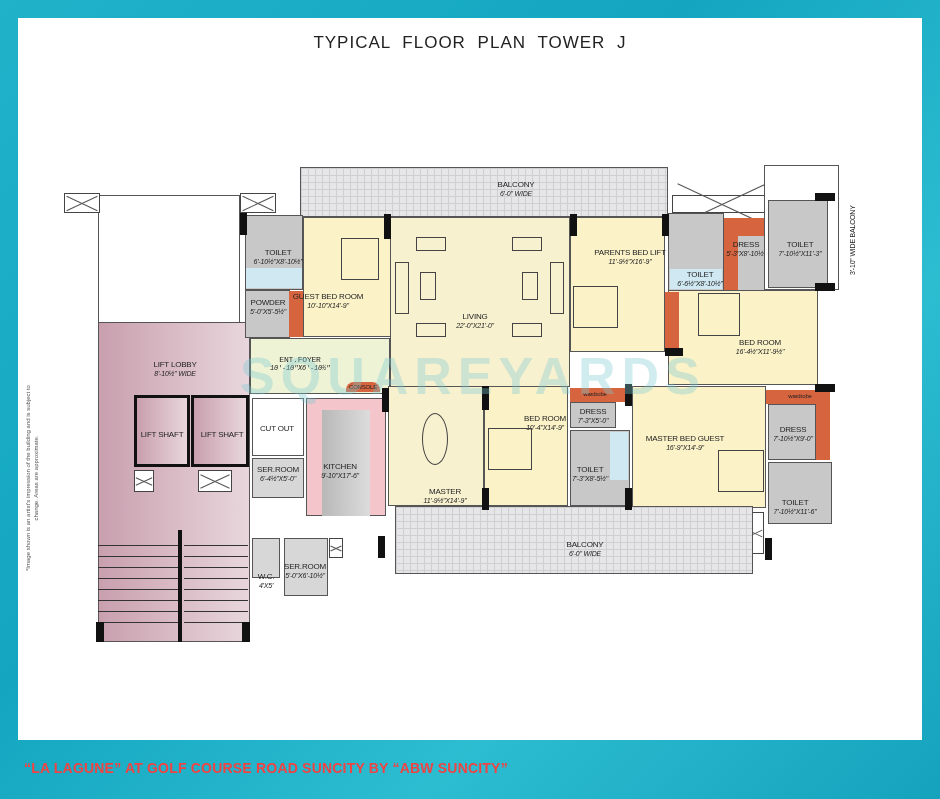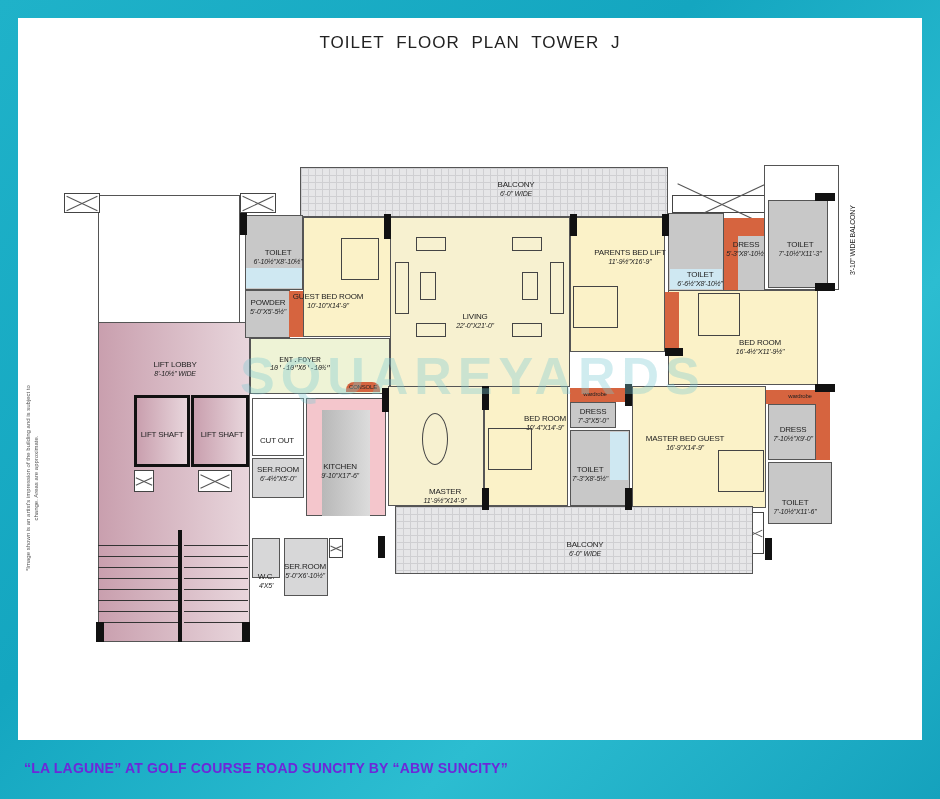--- a/index.html
+++ b/index.html
@@ -1,21 +1,21 @@
 <!DOCTYPE html>
 <html><head>
 <meta charset="utf-8">
 <style>
   html,body{margin:0;padding:0;}
   body{width:940px;height:799px;position:relative;overflow:hidden;
        background:linear-gradient(135deg,#1fb2c9 0%,#14a6c0 40%,#2cbdd1 70%,#15a2bd 100%);
        font-family:"Liberation Sans",sans-serif;}
   .panel{position:absolute;left:18px;top:18px;width:904px;height:722px;background:#ffffff;}
   .title{position:absolute;left:0;width:940px;top:33px;text-align:center;font-size:17px;letter-spacing:1px;color:#222;word-spacing:6px;}
-  .footer{position:absolute;left:24px;top:760px;font-size:14px;font-weight:bold;color:#6d28d9;letter-spacing:0.2px;}
+  .footer{position:absolute;left:24px;top:760px;font-size:14px;font-weight:bold;color:#ef4444;letter-spacing:0.2px;}
   .disclaimer{position:absolute;left:-68px;top:470px;width:200px;transform:rotate(-90deg);font-size:6px;color:#555;line-height:8px;text-align:center;}
   .room{position:absolute;box-sizing:border-box;border:1.5px solid #555;}
   .lbl{position:absolute;font-size:8px;line-height:9px;color:#222;text-align:center;white-space:nowrap;transform:translateX(-50%);font-family:"Liberation Sans",sans-serif;letter-spacing:-0.2px;}
   .lbl .dim{font-size:7px;font-style:italic;display:block;}
   .pink{background:linear-gradient(90deg,#c99fae,#e8d6dc);}
   .yellow{background:#fbf2c8;}
   .yellow2{background:#f7f1d0;}
   .grey{background:#c8c8c8;}
   .lgrey{background:#d7d7d8;}
   .grid{background-color:#e6e6e8;background-image:linear-gradient(#cfcfd2 1px,transparent 1px),linear-gradient(90deg,#cfcfd2 1px,transparent 1px);background-size:7px 7px;}
@@ -29,21 +29,21 @@
   .shaft::before{transform:rotate(25deg);} .shaft::after{transform:rotate(-25deg);}
   .stair{position:absolute;background:repeating-linear-gradient(180deg,transparent 0,transparent 10px,#333 10px,#333 11px);}
   .furn{position:absolute;box-sizing:border-box;border:1px solid #444;background:transparent;}
   .watermark{position:absolute;left:240px;top:346px;font-size:52px;font-weight:bold;color:rgba(120,200,210,0.35);letter-spacing:6px;font-family:"Liberation Sans",sans-serif;}
 </style>
 </head>
 <body>
 
 <div class="panel"></div>
 
-<div class="title">TOILET  FLOOR  PLAN    TOWER J</div>
+<div class="title">TYPICAL  FLOOR  PLAN    TOWER J</div>
 <div class="disclaimer">*Image shown is an artist's impression of the building and is subject to change. Areas are approximate.</div>
 
 <div class="room white" style="left:98px;top:195px;width:142px;height:128px;border-bottom:none;"></div>
 <div class="shaft" style="left:64px;top:193px;width:36px;height:20px;"></div>
 <div class="room pink" style="left:98px;top:322px;width:152px;height:320px;"></div>
 <div class="lbl" style="left:175px;top:360px;"><span>LIFT LOBBY</span><span class="dim">8'-10½" WIDE</span></div>
 <div class="room pink" style="left:134px;top:395px;width:56px;height:72px;border:3px solid #111;"></div>
 <div class="lbl" style="left:162px;top:430px;">LIFT SHAFT</div>
 <div class="room pink" style="left:191px;top:395px;width:58px;height:72px;border:3px solid #111;"></div>
 <div class="lbl" style="left:222px;top:430px;">LIFT SHAFT</div>
@@ -96,21 +96,21 @@
 <div class="room yellow" style="left:668px;top:290px;width:150px;height:95px;"></div>
 <div class="lbl" style="left:760px;top:338px;"><span>BED ROOM</span><span class="dim">16'-4½"X11'-9½"</span></div>
 <div class="furn" style="left:698px;top:293px;width:42px;height:43px;"></div>
 <div class="room orange" style="left:665px;top:292px;width:14px;height:58px;border:none;"></div>
 
 <div class="room yellow2" style="left:250px;top:338px;width:140px;height:56px;background:#eef3d6;"></div>
 <div class="lbl" style="left:300px;top:355px;font-family:Liberation Mono, monospace;"><span>ENT.FOYER</span><span class="dim">10'-10"X6'-10½"</span></div>
 <div class="room orange" style="left:346px;top:382px;width:34px;height:10px;border-radius:8px 8px 0 0;border:none;"></div>
 <div class="lbl" style="left:363px;top:383px;font-size:6px;">CONSOLE</div>
 <div class="room white" style="left:252px;top:398px;width:52px;height:58px;"></div>
-<div class="lbl" style="left:277px;top:436px;">CUT OUT</div>
+<div class="lbl" style="left:277px;top:424px;">CUT OUT</div>
 <div class="room lgrey" style="left:252px;top:458px;width:52px;height:40px;"></div>
 <div class="lbl" style="left:278px;top:465px;"><span>SER.ROOM</span><span class="dim">6'-4½"X5'-0"</span></div>
 <div class="room lpink" style="left:306px;top:398px;width:80px;height:118px;"></div>
 <div class="room grey" style="left:322px;top:410px;width:48px;height:106px;border:none;background:linear-gradient(90deg,#b8b8b8,#dcdcdc);"></div>
 <div class="lbl" style="left:340px;top:462px;"><span>KITCHEN</span><span class="dim">9'-10"X17'-6"</span></div>
 <div class="room lgrey" style="left:252px;top:538px;width:28px;height:40px;"></div>
 <div class="lbl" style="left:266px;top:572px;"><span>W.C.</span><span class="dim">4'X5'</span></div>
 <div class="room lgrey" style="left:284px;top:538px;width:44px;height:58px;"></div>
 <div class="lbl" style="left:305px;top:562px;"><span>SER.ROOM</span><span class="dim">5'-0"X6'-10½"</span></div>
 <div class="shaft" style="left:329px;top:538px;width:14px;height:20px;"></div>

